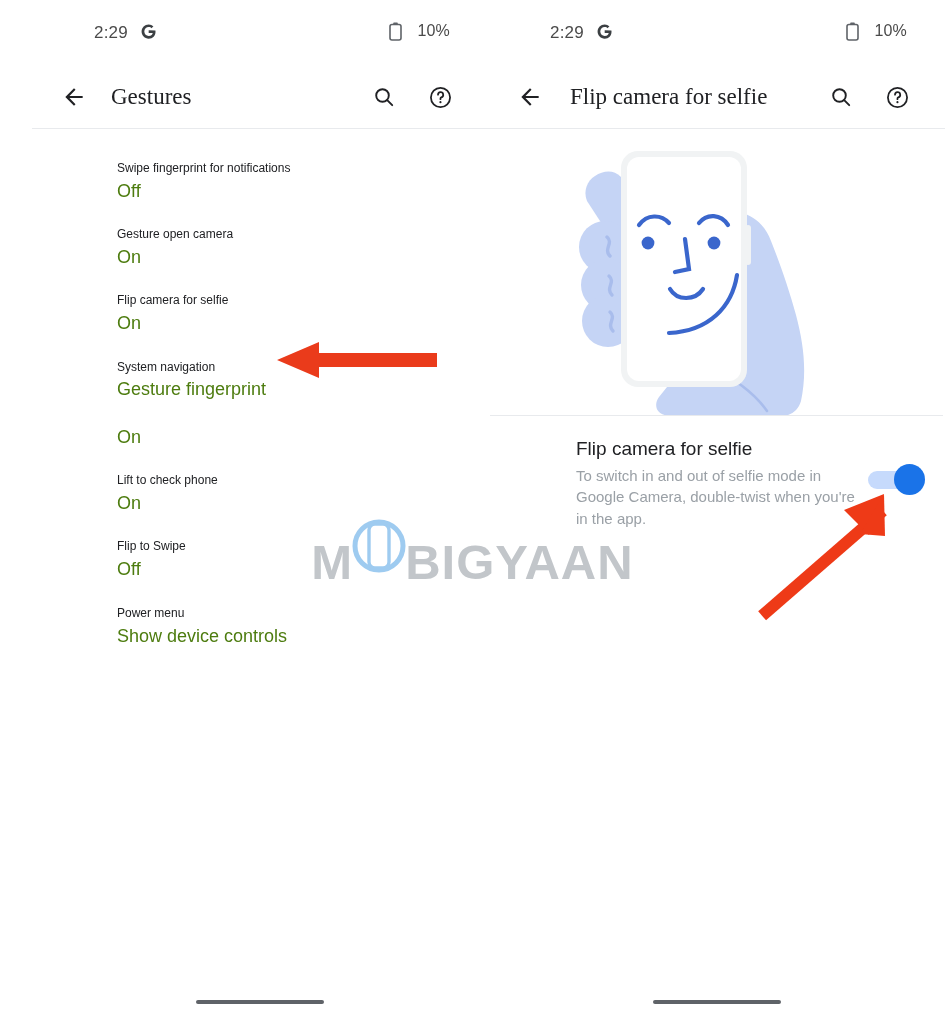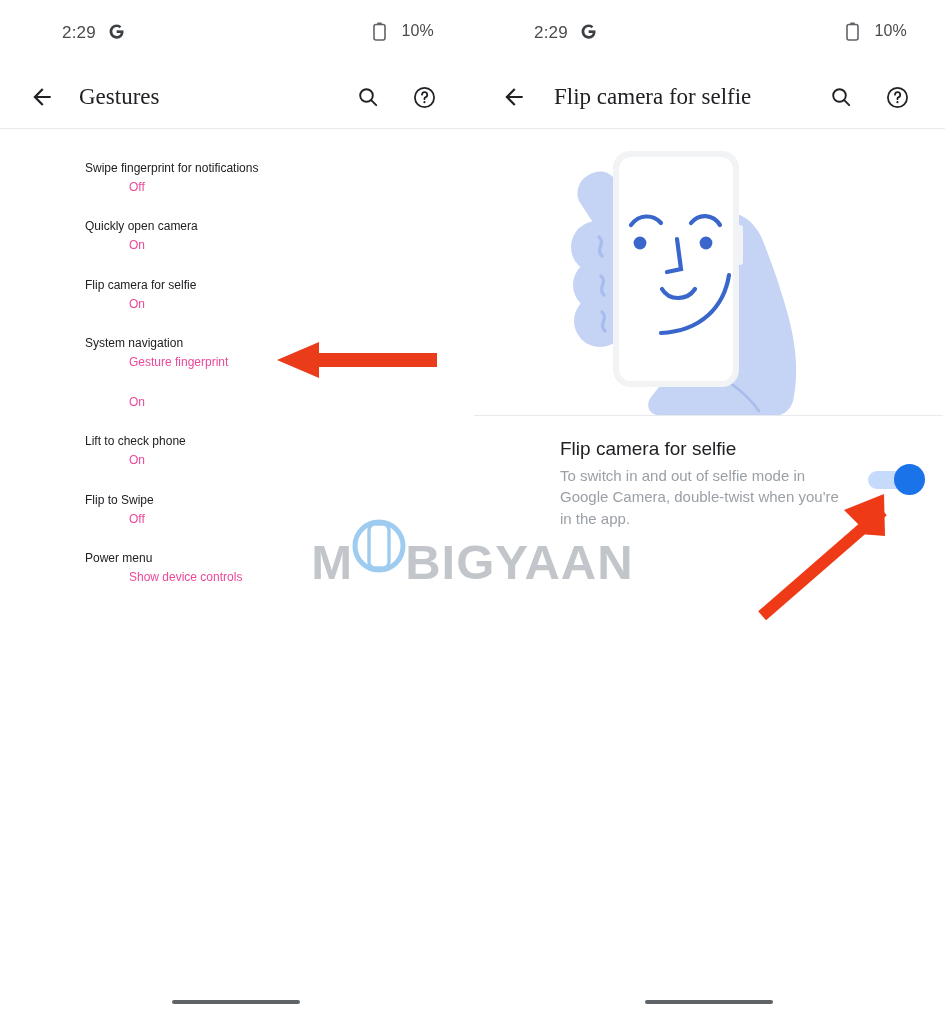--- a/index.html
+++ b/index.html
@@ -7,20 +7,21 @@
     width: 945px; height: 1024px;
     background: #ffffff;
     font-family: "Liberation Sans", sans-serif;
     overflow: hidden;
   }
   .screenshot {
     position: relative;
     width: 945px; height: 1024px;
     background: #ffffff;
     display: flex;
+    padding-left: 32px;
   }
   .panel {
     position: relative;
     width: 472px;
     height: 1024px;
     background: #ffffff;
     overflow: hidden;
   }
   .panel.right { width: 473px; }
 
@@ -88,24 +89,23 @@
     padding: 12px 28px 12px 85px;
     cursor: pointer;
   }
   .setting-title {
     font-size: 12px;
     color: #202124;
     line-height: 1.32;
     margin-bottom: 3px;
   }
   .setting-sub {
-    font-size: 12px;
-    color: #ec4899;
+    font-size: 18px;
+    color: #4d7c0f;
     line-height: 1.3;
-    margin-left: 44px;
   }
 
   
   .illus-wrap {
     height: 286px;
     position: relative;
     display: flex;
     align-items: center;
     justify-content: center;
     background: #ffffff;
@@ -258,21 +258,21 @@
       </div>
     </div>
     <div class="appbar-divider"></div>
 
     <div class="settings-list">
       <div class="setting-row">
         <div class="setting-title">Swipe fingerprint for notifications</div>
         <div class="setting-sub">Off</div>
       </div>
       <div class="setting-row">
-        <div class="setting-title">Quickly open camera</div>
+        <div class="setting-title">Gesture open camera</div>
         <div class="setting-sub">On</div>
       </div>
       <div class="setting-row">
         <div class="setting-title">Flip camera for selfie</div>
         <div class="setting-sub">On</div>
       </div>
       <div class="setting-row">
         <div class="setting-title">System navigation</div>
         <div class="setting-sub">Gesture fingerprint</div>
       </div>

